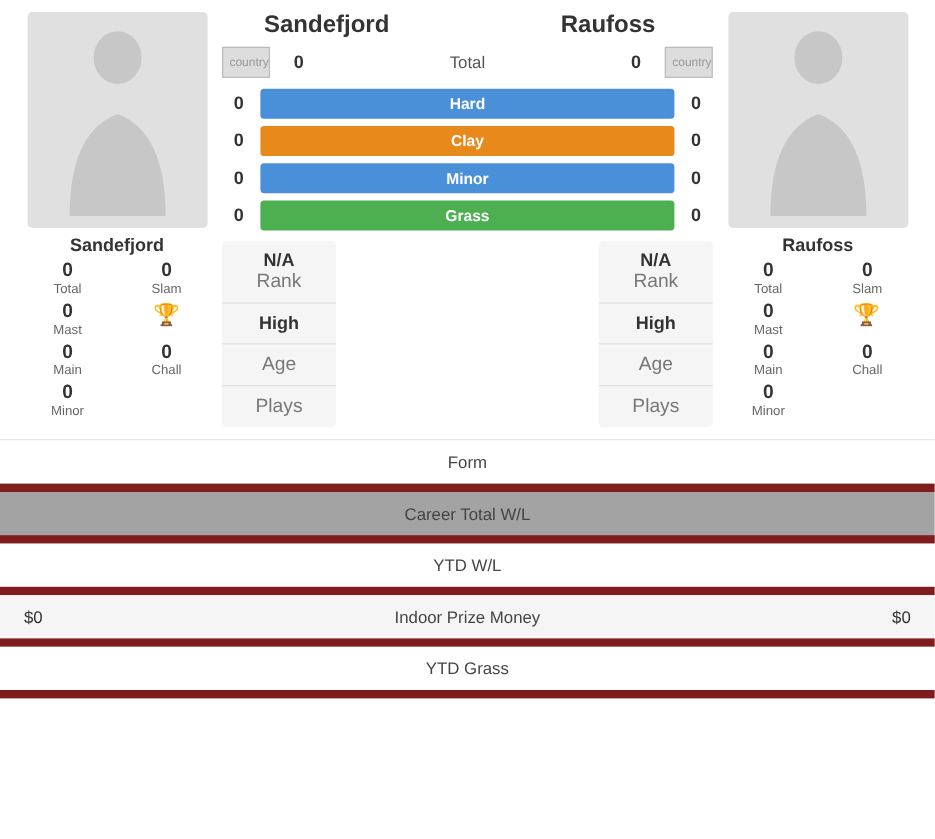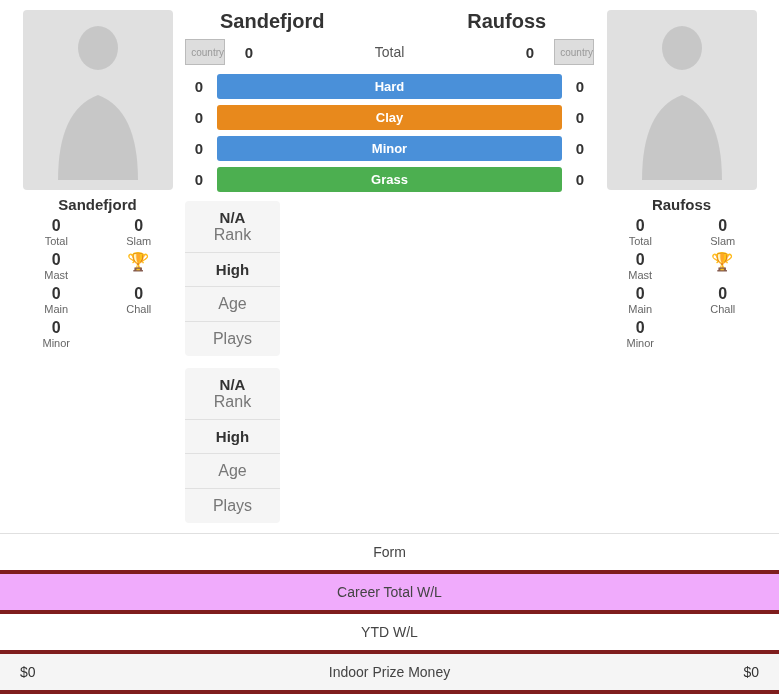--- a/index.html
+++ b/index.html
@@ -92,21 +92,21 @@
       width: 100%;
       border-top: 1px solid #e0e0e0;
       margin-top: 10px;
     }
 
     .info-row {
       display: flex;
       align-items: center;
       justify-content: center;
       padding: 10px 20px;
-      border-bottom: 4px solid #7f1d1d;
+      border-bottom: 7px solid #7f1d1d;
     }
 
     .info-row.center-label {
       justify-content: center;
       background: #fff;
     }
 
     .info-row.with-values {
       justify-content: space-between;
       background: #f5f5f5;
@@ -165,21 +165,20 @@
     .player-header-right {
       flex: 1;
       text-align: center;
     }
 
     .vs-spacer { width: 60px; }
 
     .stats-middle-row {
       display: flex;
       gap: 6px;
-      flex-direction: column;
     }
 
     .left-stats-box {
       background: #f5f5f5;
       border-radius: 4px;
       width: 95px;
       display: flex;
       flex-direction: column;
     }
 
@@ -450,21 +449,21 @@
     </div>
 
   </div>
 
   <div class="info-sections">
 
     <div class="info-row center-label">
       <span class="info-label">Form</span>
     </div>
 
-    <div class="info-row center-label" style="background:#f0abfc;">
+    <div class="info-row center-label" style="background:#a3a3a3;">
       <span class="info-label">Career Total W/L</span>
     </div>
 
     <div class="info-row center-label">
       <span class="info-label">YTD W/L</span>
     </div>
 
     <div class="info-row with-values" style="background:#f5f5f5;">
       <span class="info-value">$0</span>
       <span class="info-label">Indoor Prize Money</span>

